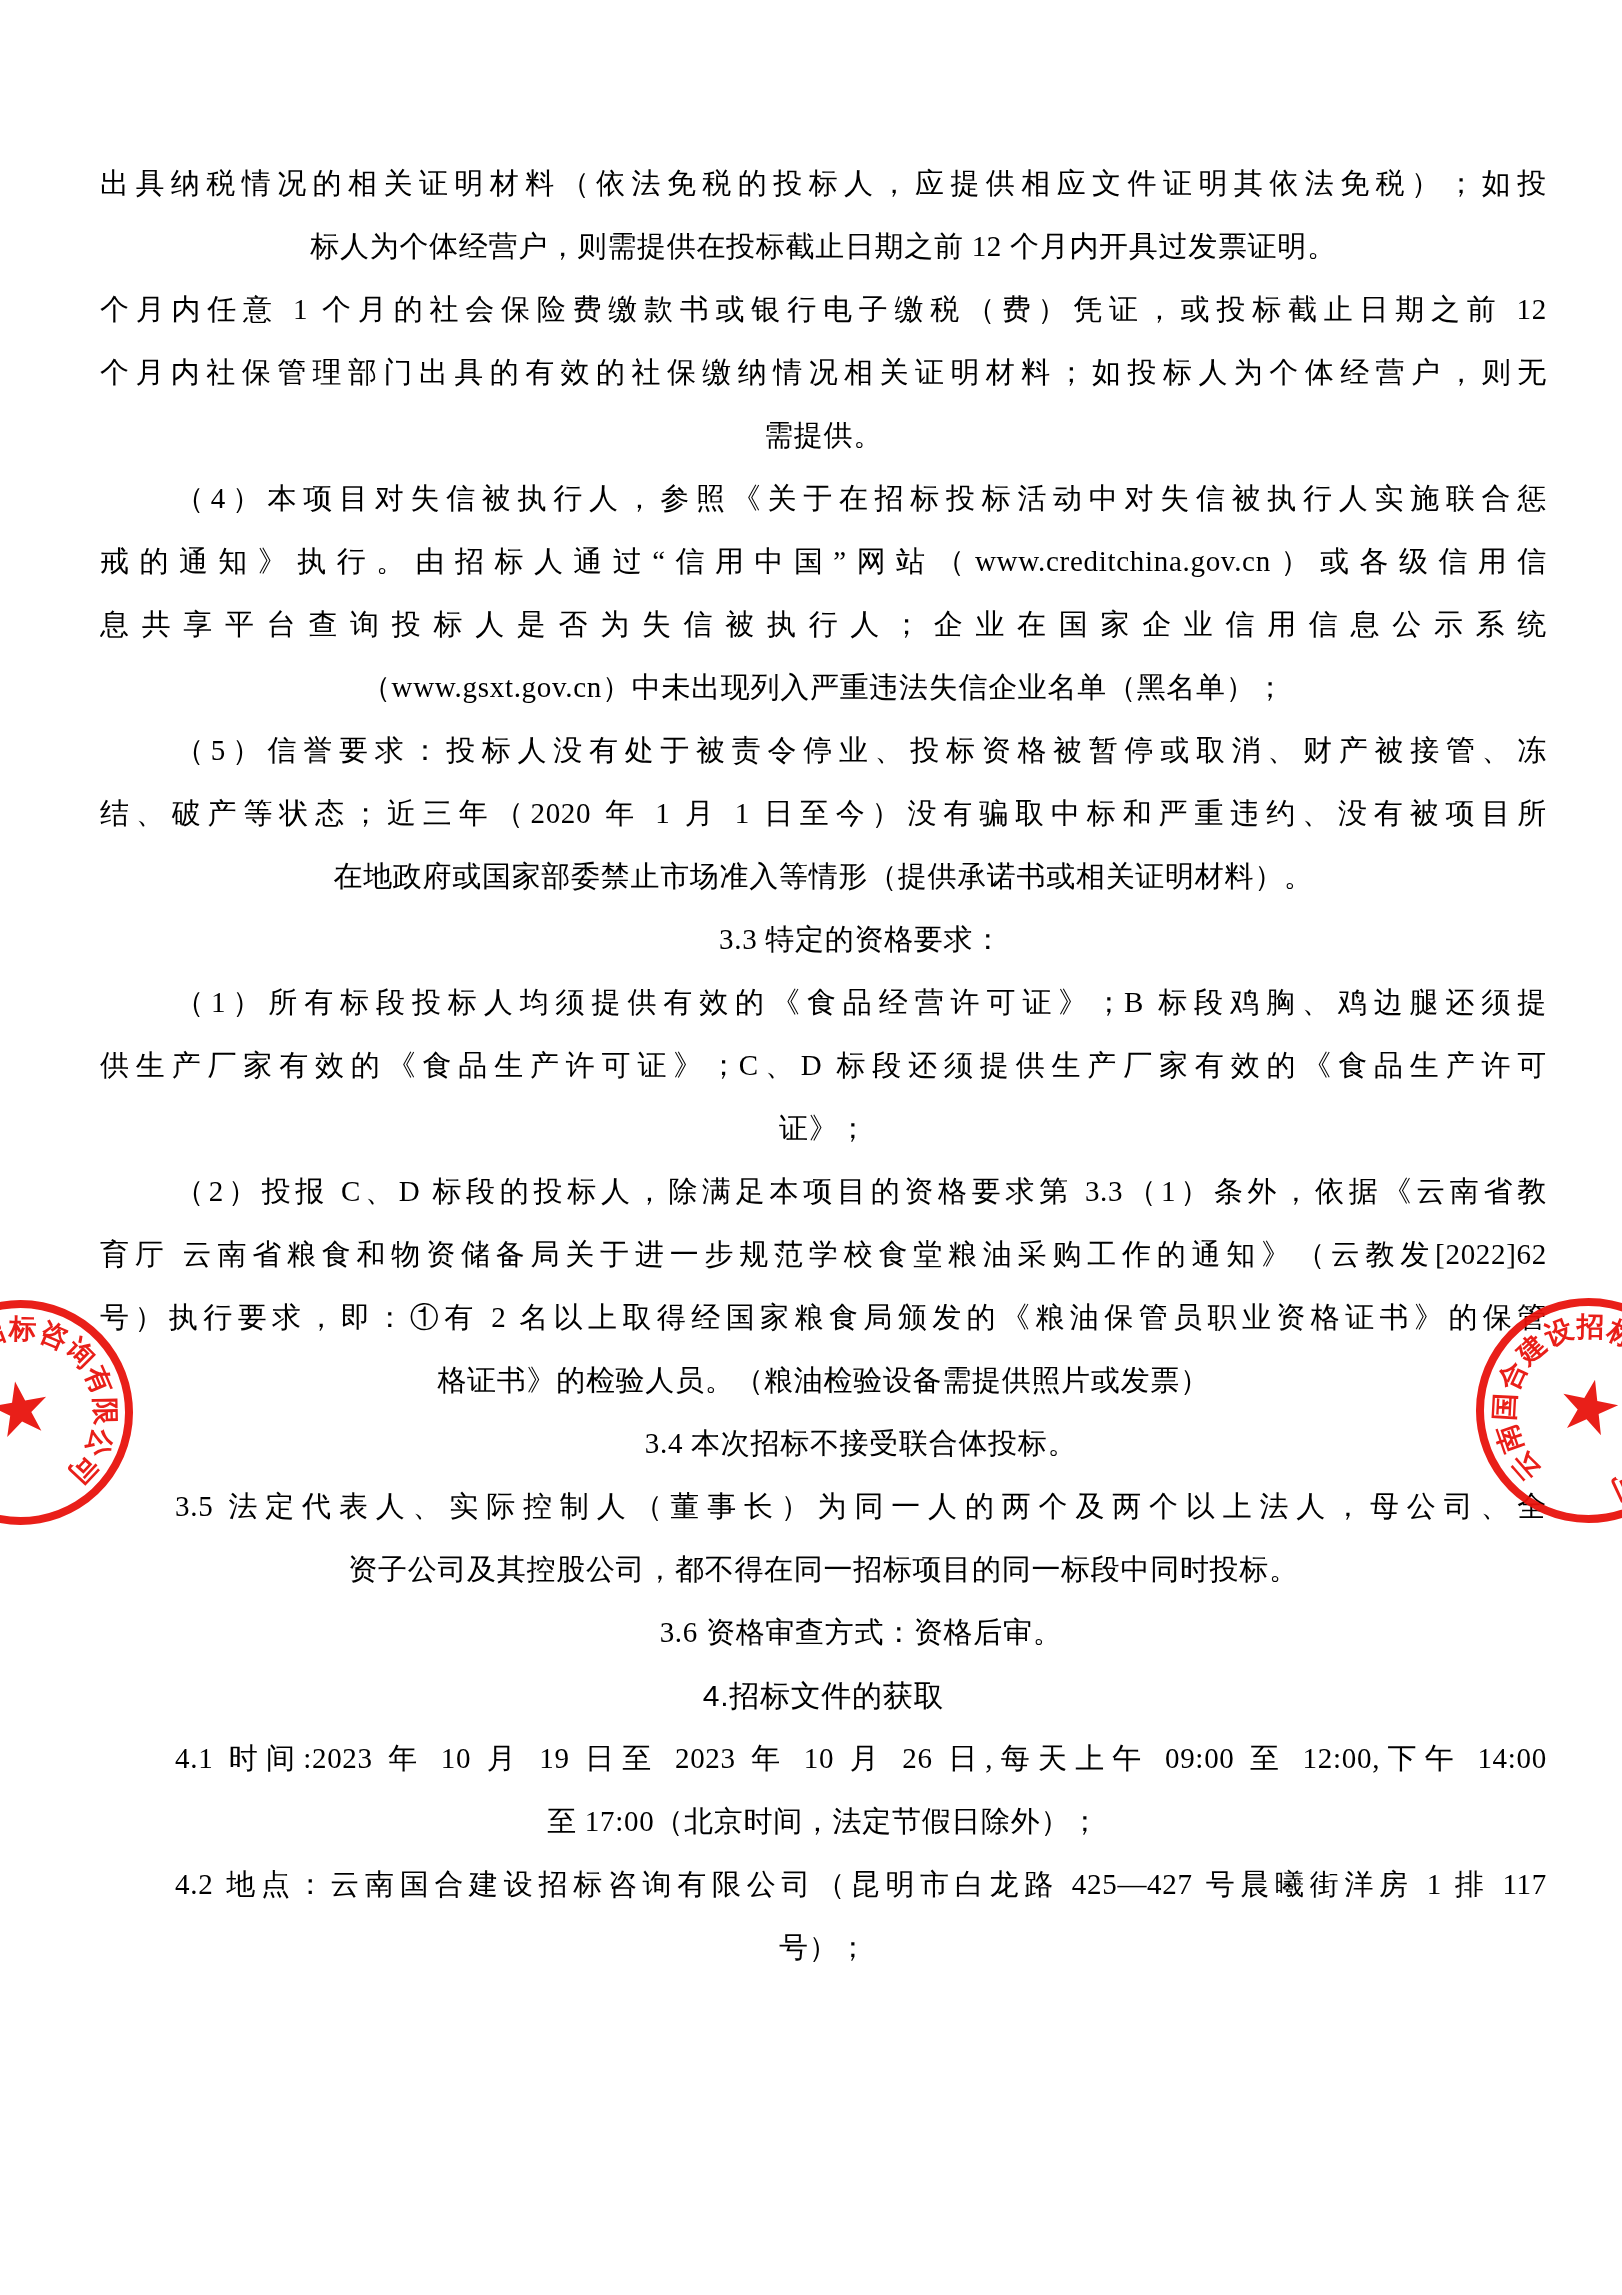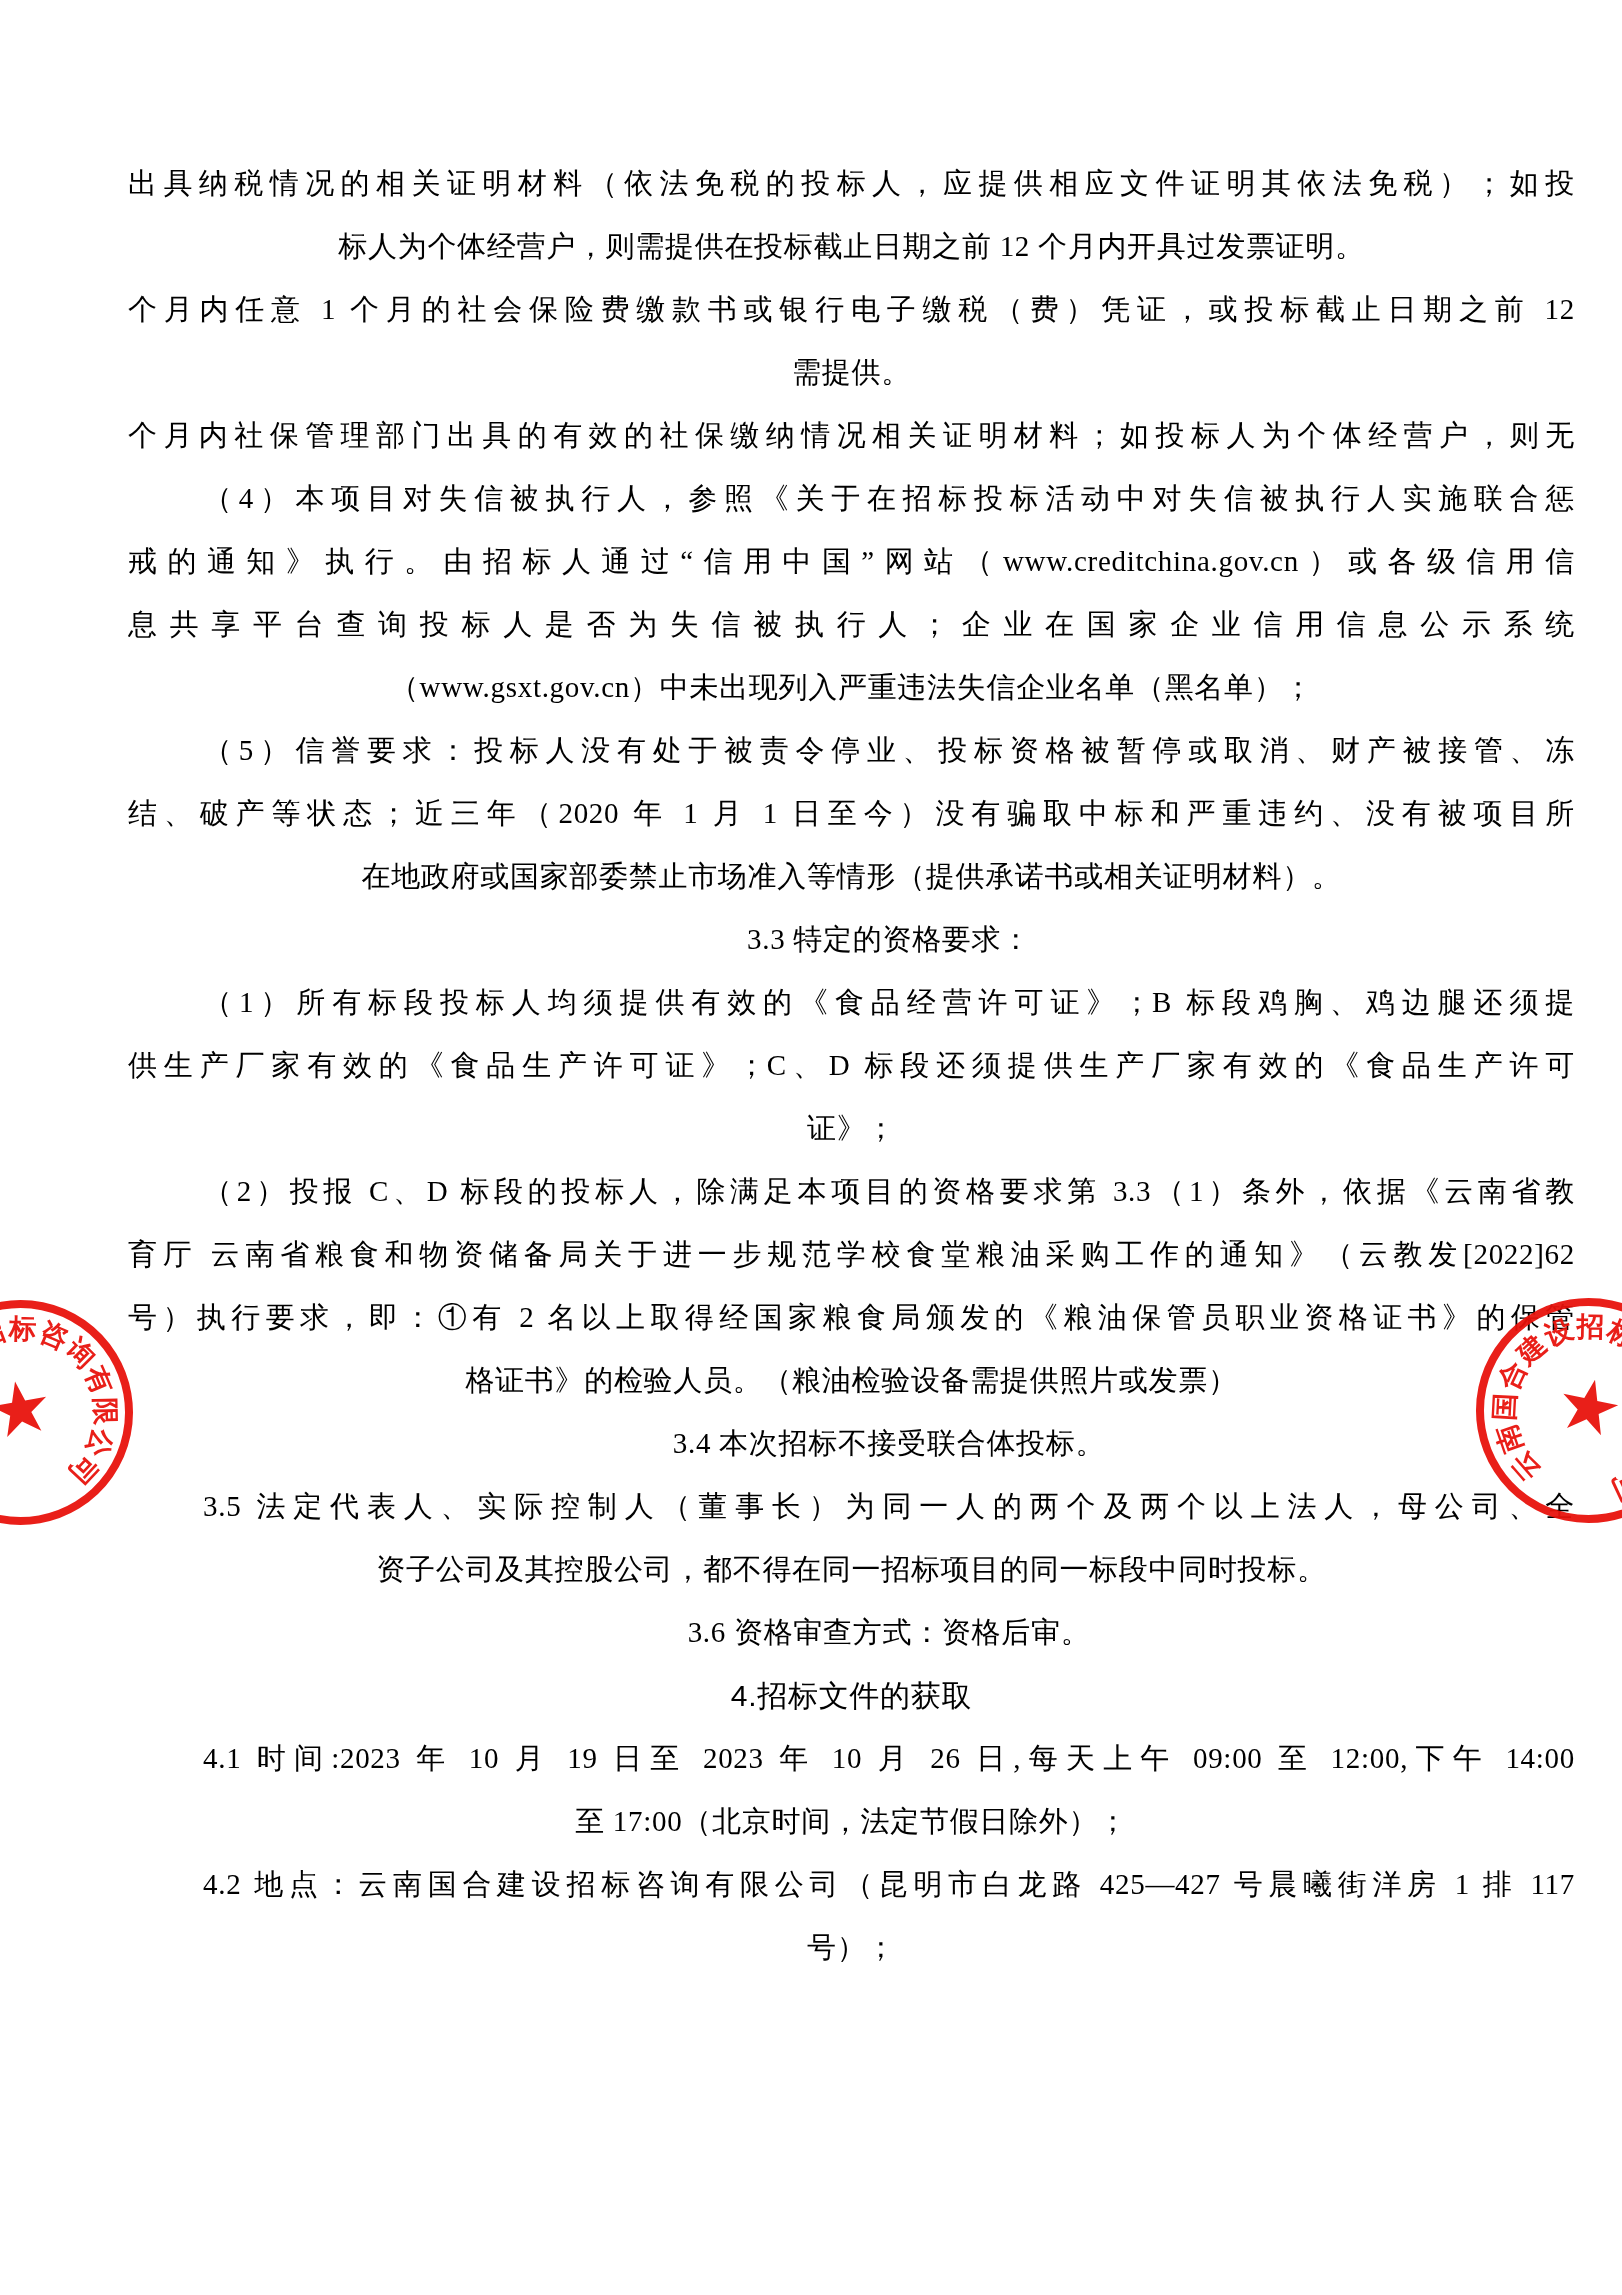--- a/index.html
+++ b/index.html
@@ -6,21 +6,21 @@
   .page{
     position:relative;
     width:1623px;height:2295px;
     background:#ffffff;
     overflow:hidden;
     font-family:"Liberation Serif","DejaVu Serif",serif;
     color:#000;
   }
   .content{
     position:absolute;
-    left:128px;top:152px;width:1447px;
+    left:100px;top:152px;width:1447px;
   }
   .ln{
     font-size:29px;
     line-height:63px;
     height:63px;
     overflow:hidden;
     text-align:center;
     letter-spacing:0.7px;
   }
   .j{ text-align:justify; text-align-last:justify; }
@@ -64,22 +64,22 @@
 </style>
 </head>
 <body>
 
 <div class="page">
 
   <div class="content">
     <div class="ln j">出具纳税情况的相关证明材料（依法免税的投标人，应提供相应文件证明其依法免税）；如投</div>
     <div class="ln">标人为个体经营户，则需提供在投标截止日期之前 12 个月内开具过发票证明。</div>
     <div class="ln j">个月内任意 1 个月的社会保险费缴款书或银行电子缴税（费）凭证，或投标截止日期之前 12</div>
+    <div class="ln j">个月内社保管理部门出具的有效的社保缴纳情况相关证明材料；如投标人为个体经营户，则无</div>
     <div class="ln">需提供。</div>
-    <div class="ln j">个月内社保管理部门出具的有效的社保缴纳情况相关证明材料；如投标人为个体经营户，则无</div>
     <div class="ln ind j">（4）本项目对失信被执行人，参照《关于在招标投标活动中对失信被执行人实施联合惩</div>
     <div class="ln j">戒的通知》执行。由招标人通过“信用中国”网站（www.creditchina.gov.cn）或各级信用信</div>
     <div class="ln j">息共享平台查询投标人是否为失信被执行人；企业在国家企业信用信息公示系统</div>
     <div class="ln">（www.gsxt.gov.cn）中未出现列入严重违法失信企业名单（黑名单）；</div>
     <div class="ln ind j">（5）信誉要求：投标人没有处于被责令停业、投标资格被暂停或取消、财产被接管、冻</div>
     <div class="ln j">结、破产等状态；近三年（2020 年 1 月 1 日至今）没有骗取中标和严重违约、没有被项目所</div>
     <div class="ln">在地政府或国家部委禁止市场准入等情形（提供承诺书或相关证明材料）。</div>
     <div class="ln ind">3.3 特定的资格要求：</div>
     <div class="ln ind j">（1）所有标段投标人均须提供有效的《食品经营许可证》；B 标段鸡胸、鸡边腿还须提</div>
     <div class="ln j">供生产厂家有效的《食品生产许可证》；C、D 标段还须提供生产厂家有效的《食品生产许可</div>

